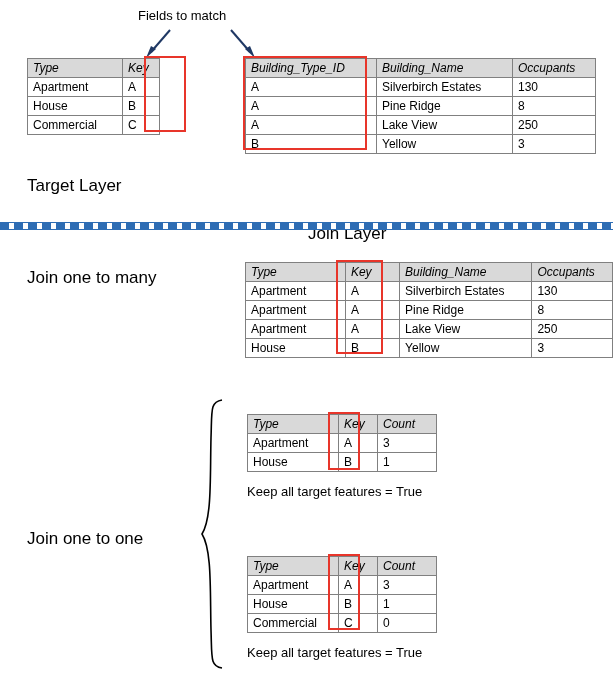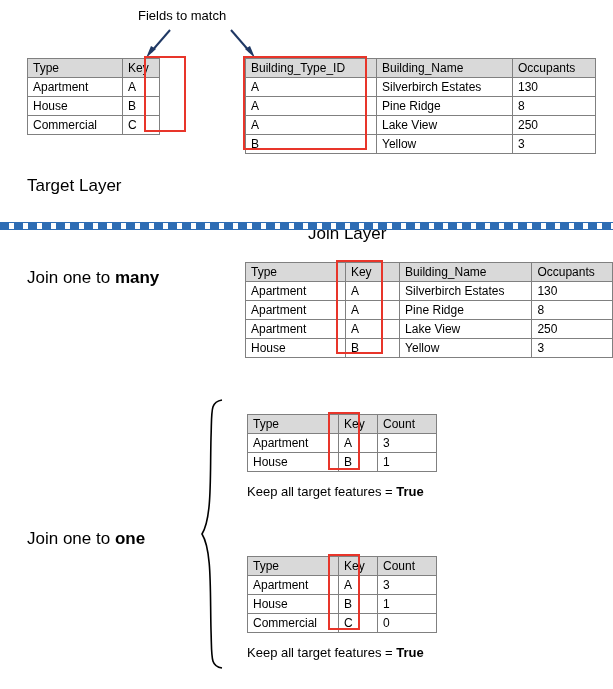--- a/index.html
+++ b/index.html
@@ -28,20 +28,21 @@
     padding: 2px 5px;
     text-align: left;
     white-space: nowrap;
     height: 14px;
     font-weight: normal;
     line-height: 14px;
   }
   table.dt thead th {
     background: #d9d9d9;
     color: #000000;
+    font-style: italic;
   }
 
   
   .redbox {
     position: absolute;
     border: 2px solid #e8352a;
     pointer-events: none;
     box-sizing: border-box;
   }
 
@@ -69,21 +70,21 @@
     border-top: 1px solid #2e6db4;
     border-bottom: 1px solid #2e6db4;
   }
 
   
   .arrow-svg { position: absolute; overflow: visible; }
 
   
   .brace-svg { position: absolute; overflow: visible; }
 
-  b { font-weight: bold; }
+  b { font-weight: normal; }
 </style>
 </head>
 <body>
 
 <div class="abs lbl" style="left:138px; top:8px;text-align:right;">Fields to match</div>
 
 <svg class="arrow-svg" style="left:140px; top:28px; width:40px; height:32px;" viewBox="0 0 40 32">
   <line x1="30" y1="2" x2="11" y2="24" stroke="#1f3864" stroke-width="2"></line>
   <polygon points="6,30 16,21 11,18" fill="#1f3864"></polygon>
 </svg>

